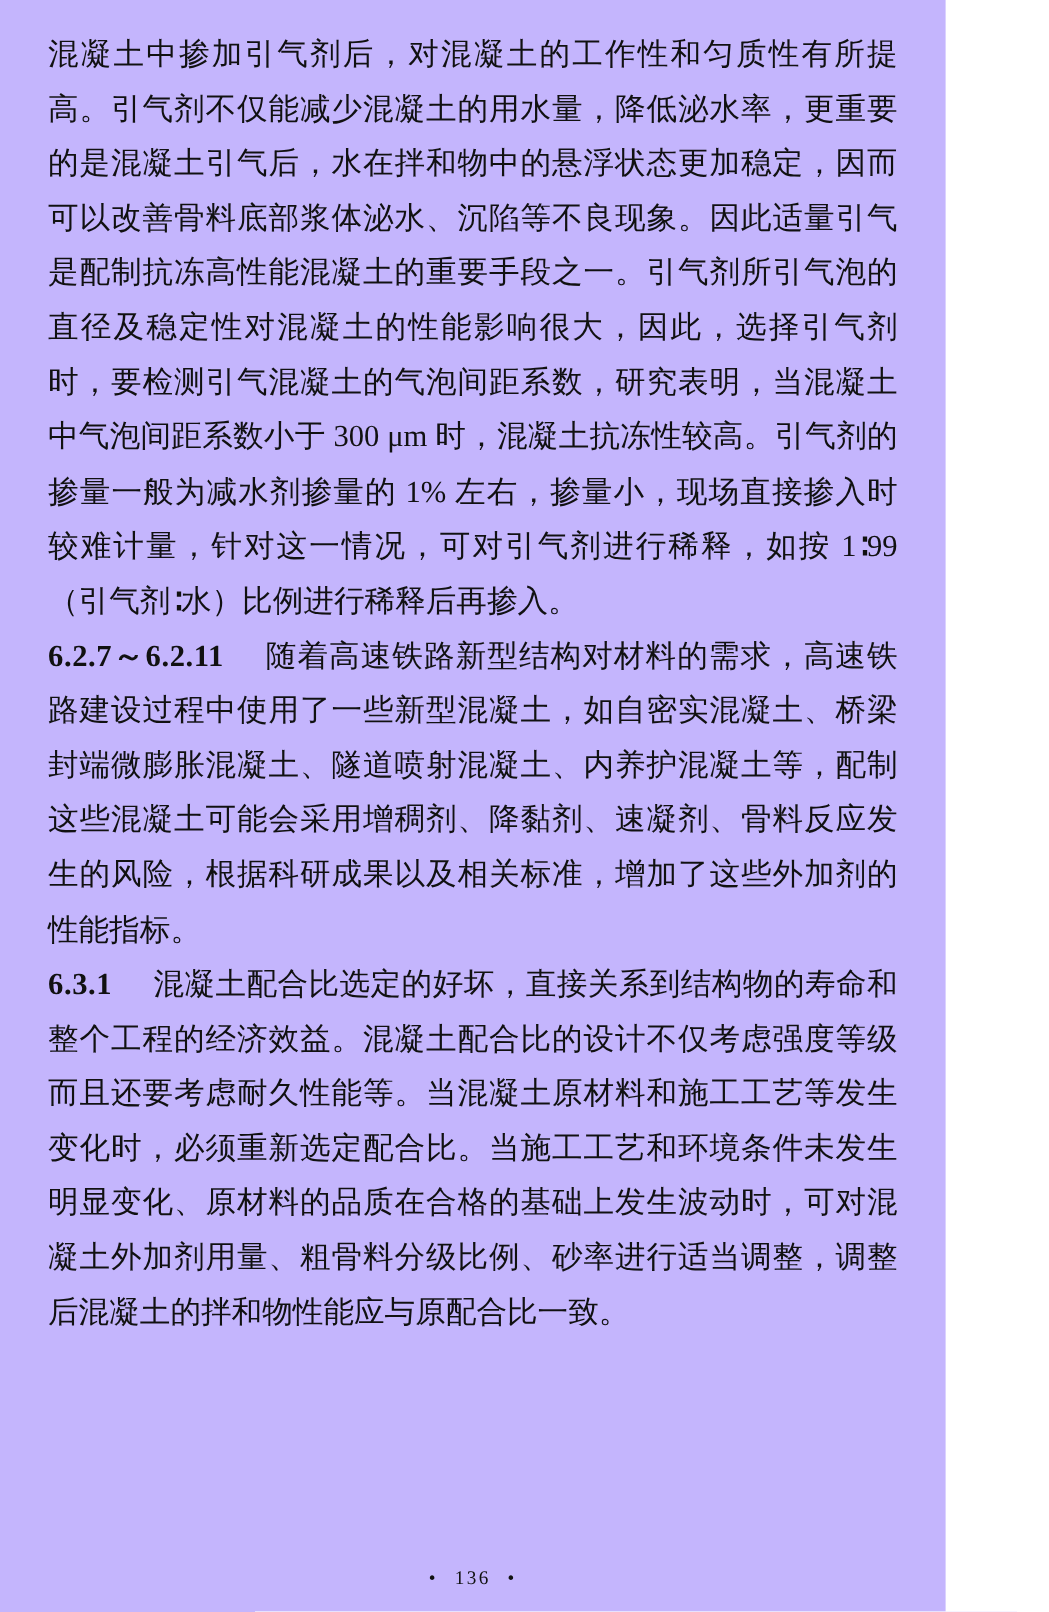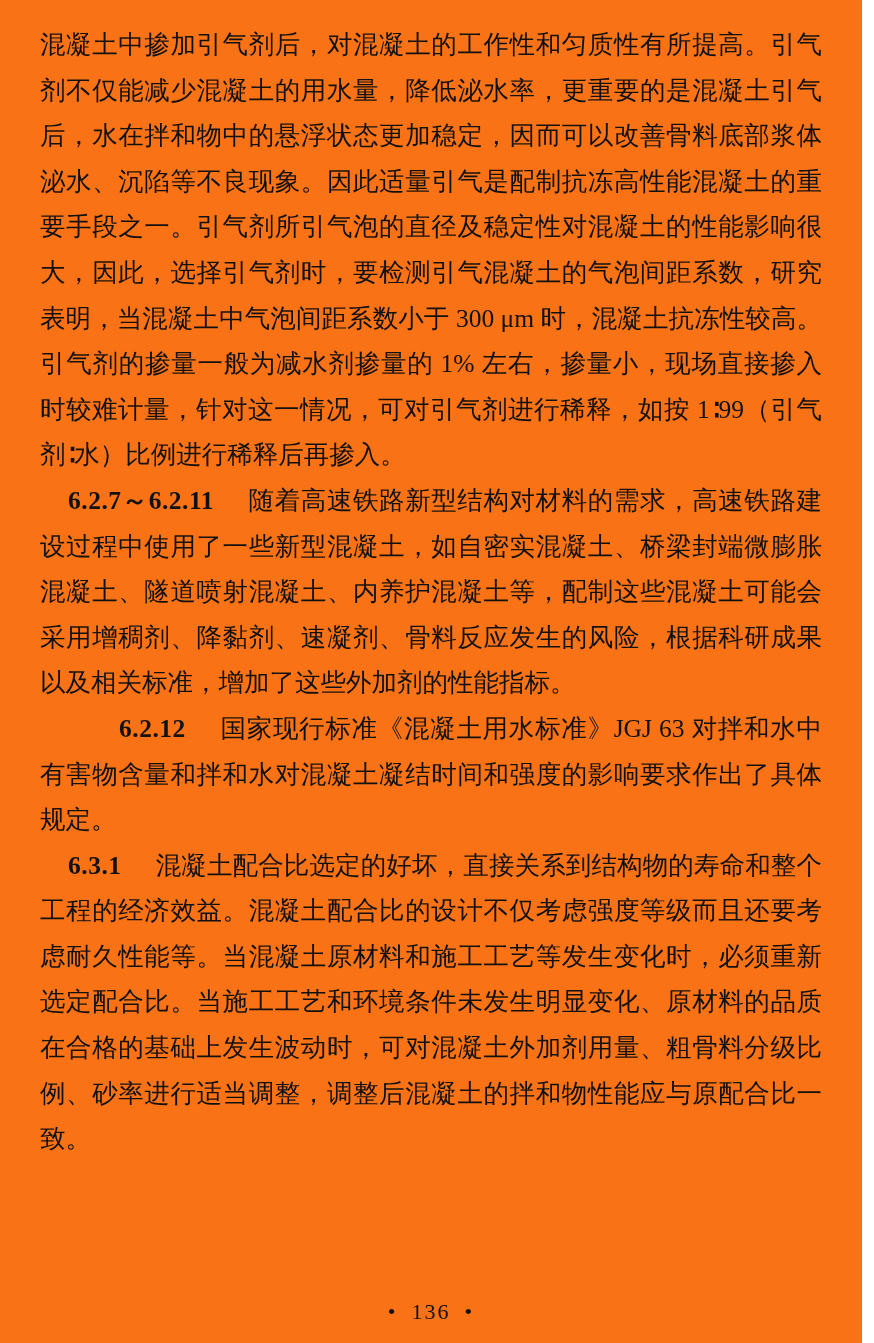--- a/index.html
+++ b/index.html
@@ -2,23 +2,23 @@
 <html><head>
 <meta charset="utf-8">
 <style>
   html, body {
     margin: 0;
     padding: 0;
     background: #ffffff;
   }
   .page {
     position: relative;
-    width: 862px;
+    width: 788px;
     height: 1343px;
-    background: #f97316;
+    background: #c4b5fd;
     box-sizing: border-box;
     padding: 22px 40px 0 40px;
     font-family: "Liberation Serif", "DejaVu Serif", serif;
     color: #111111;
     overflow: hidden;
   }
   p {
     margin: 0;
   }
   .para {
@@ -27,33 +27,32 @@
     text-align: justify;
     text-justify: inter-ideograph;
   }
   .indent-2 {
     text-indent: 51px;
   }
   .num {
     font-weight: bold;
     font-family: "Liberation Serif", "DejaVu Serif", serif;
     letter-spacing: 0.5px;
-    margin-left: 28px;
   }
   .gap-md {
     display: inline-block;
     width: 34px;
   }
   .footer {
     position: absolute;
     left: 0;
     right: 0;
     bottom: 18px;
     text-align: center;
-    font-size: 22px;
+    font-size: 16px;
     font-family: "Liberation Serif", "DejaVu Serif", serif;
     color: #111111;
     letter-spacing: 2px;
   }
   .footer .pn {
     display: inline-block;
     padding: 0 14px;
   }
   .block + .block {
     margin-top: 0px;
@@ -65,23 +64,20 @@
 <div class="page">
 
   <div class="block">
     <p class="para">混凝土中掺加引气剂后，对混凝土的工作性和匀质性有所提高。引气剂不仅能减少混凝土的用水量，降低泌水率，更重要的是混凝土引气后，水在拌和物中的悬浮状态更加稳定，因而可以改善骨料底部浆体泌水、沉陷等不良现象。因此适量引气是配制抗冻高性能混凝土的重要手段之一。引气剂所引气泡的直径及稳定性对混凝土的性能影响很大，因此，选择引气剂时，要检测引气混凝土的气泡间距系数，研究表明，当混凝土中气泡间距系数小于 300 μm 时，混凝土抗冻性较高。引气剂的掺量一般为减水剂掺量的 1% 左右，掺量小，现场直接掺入时较难计量，针对这一情况，可对引气剂进行稀释，如按 1∶99（引气剂∶水）比例进行稀释后再掺入。</p>
   </div>
 
   <div class="block">
     <p class="para"><span class="num">6.2.7～6.2.11</span><span class="gap-md"></span><span>随着高速铁路新型结构对材料的需求，高速铁路建设过程中使用了一些新型混凝土，如自密实混凝土、桥梁封端微膨胀混凝土、隧道喷射混凝土、内养护混凝土等，配制这些混凝土可能会采用增稠剂、降黏剂、速凝剂、骨料反应发生的风险，根据科研成果以及相关标准，增加了这些外加剂的性能指标。</span></p>
   </div>
 
-  <div class="block">
-    <p class="para indent-2"><span class="num">6.2.12</span><span class="gap-md"></span><span>国家现行标准《混凝土用水标准》JGJ 63 对拌和水中有害物含量和拌和水对混凝土凝结时间和强度的影响要求作出了具体规定。</span></p>
-  </div>
 
   <div class="block">
     <p class="para"><span class="num">6.3.1</span><span class="gap-md"></span><span>混凝土配合比选定的好坏，直接关系到结构物的寿命和整个工程的经济效益。混凝土配合比的设计不仅考虑强度等级而且还要考虑耐久性能等。当混凝土原材料和施工工艺等发生变化时，必须重新选定配合比。当施工工艺和环境条件未发生明显变化、原材料的品质在合格的基础上发生波动时，可对混凝土外加剂用量、粗骨料分级比例、砂率进行适当调整，调整后混凝土的拌和物性能应与原配合比一致。</span></p>
   </div>
 
 
   <div class="footer">
     <span>•</span><span class="pn">136</span><span>•</span>
   </div>
 

